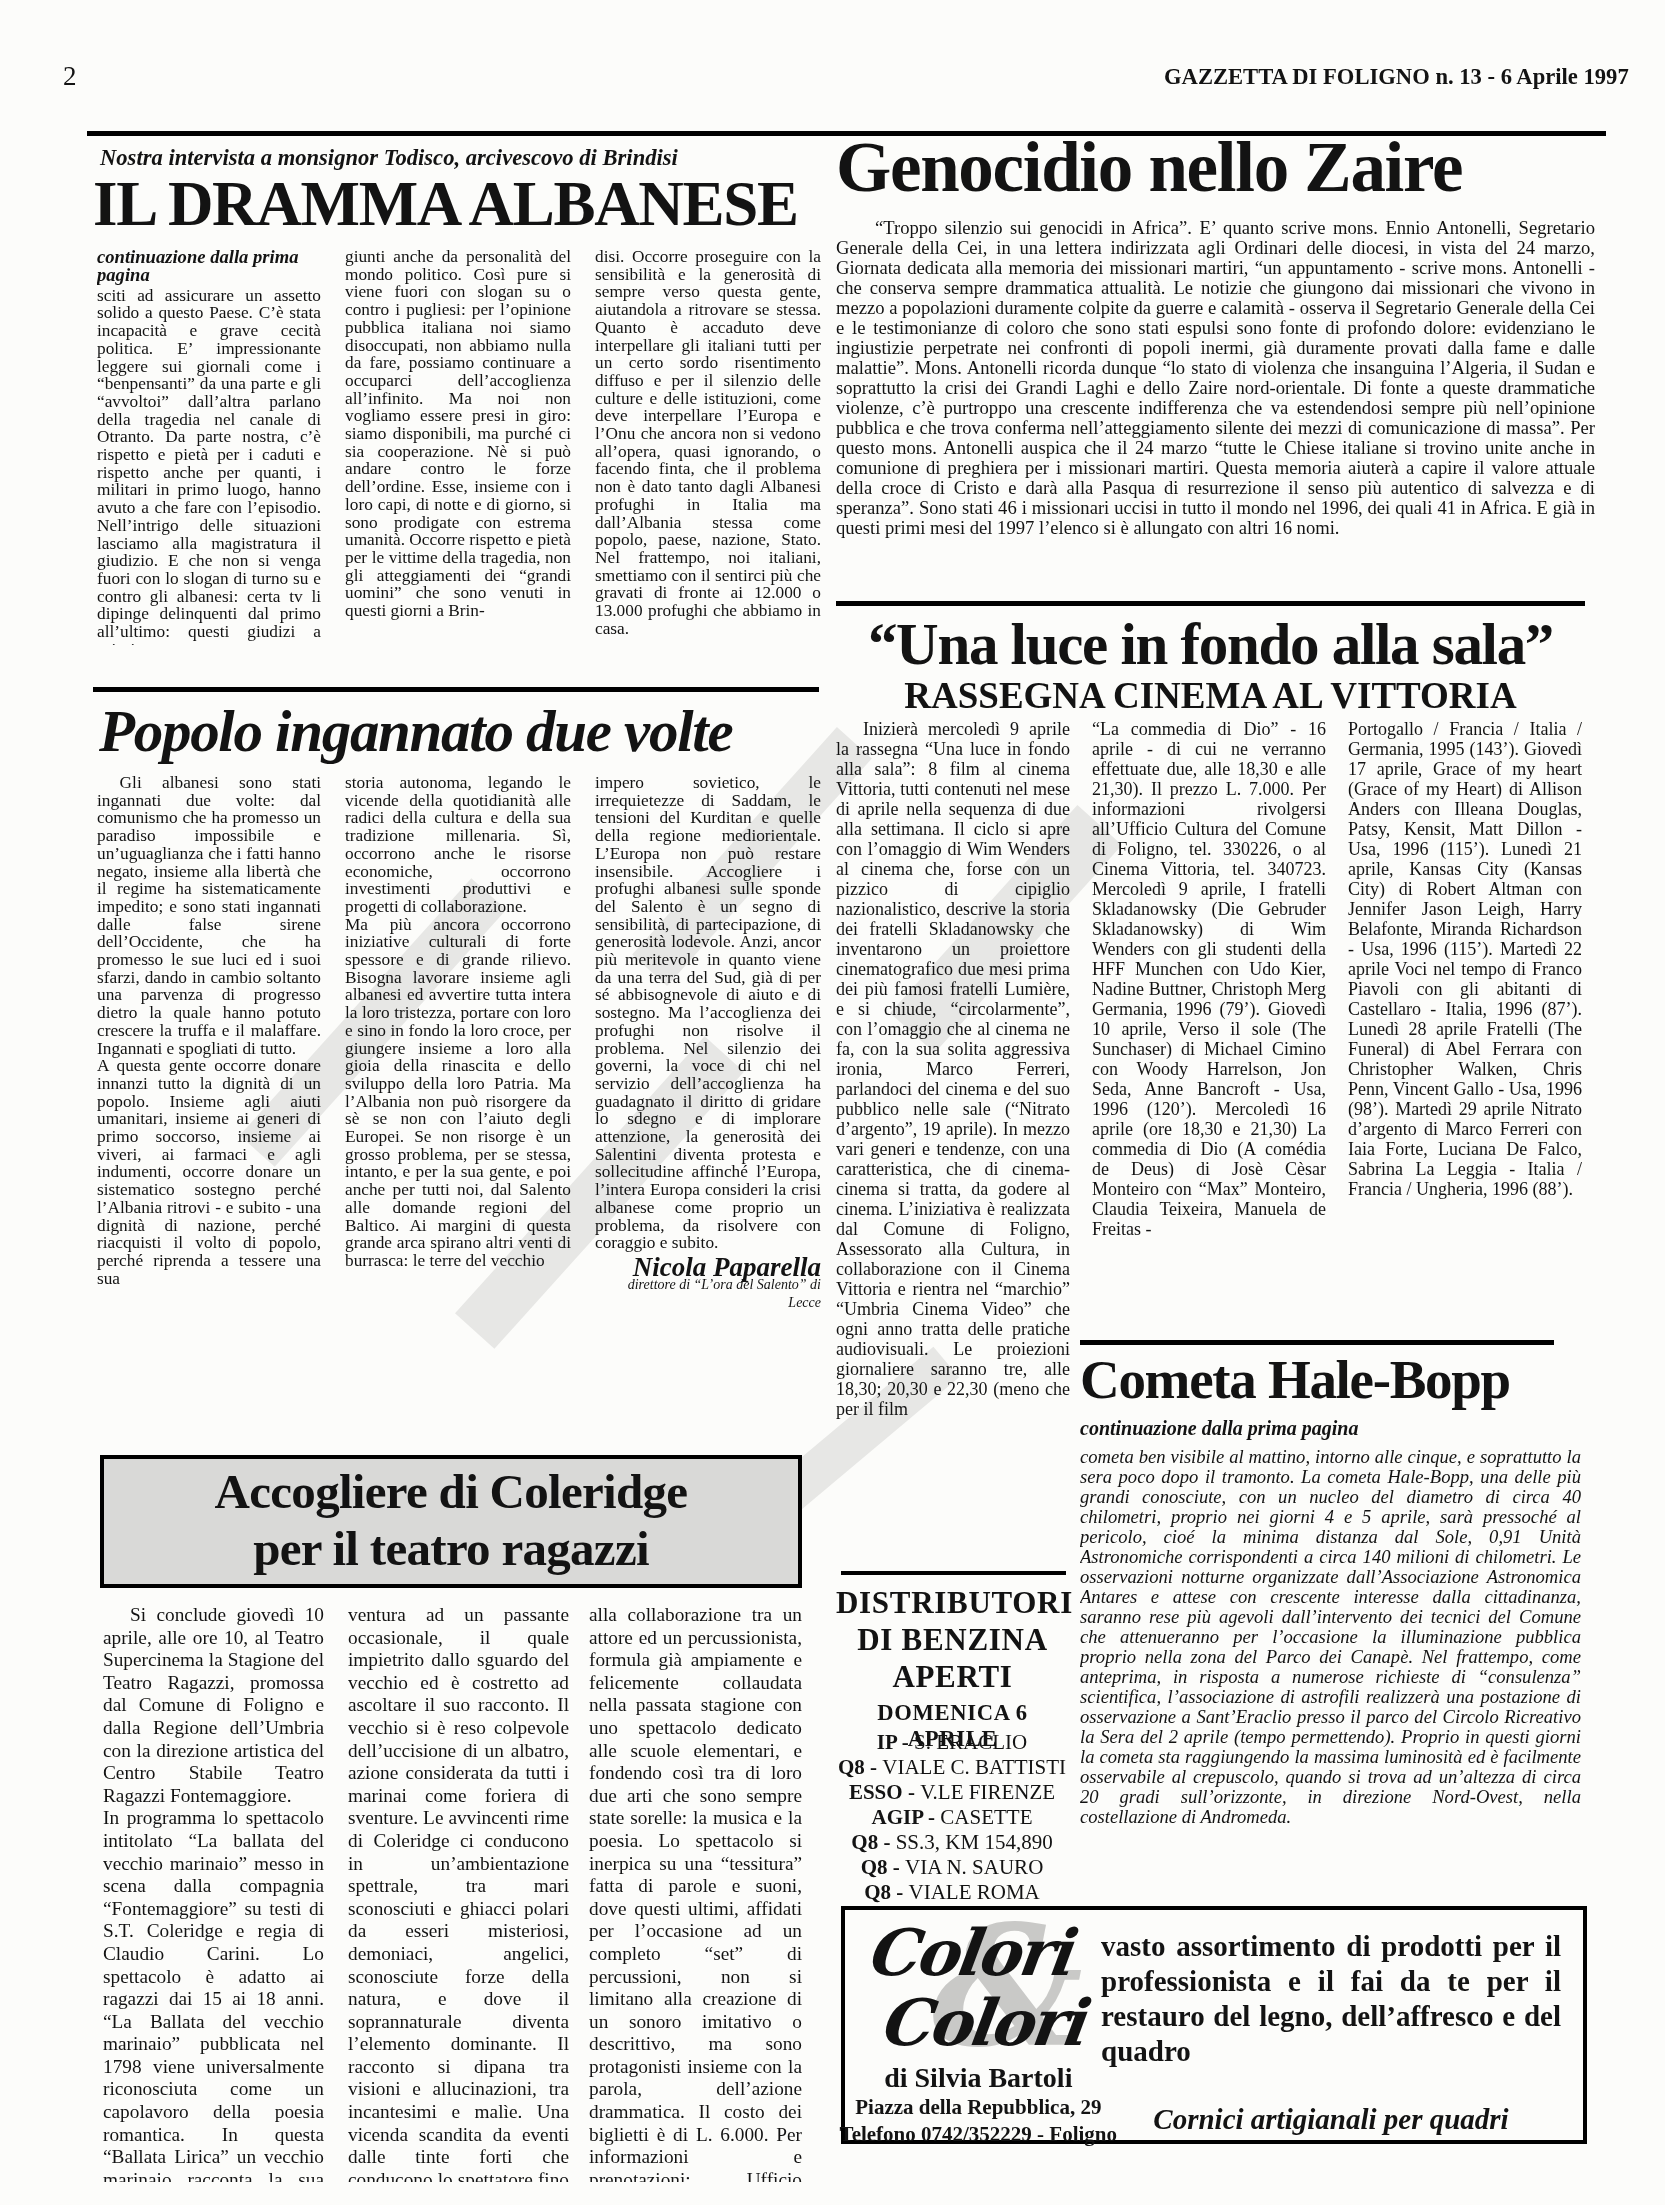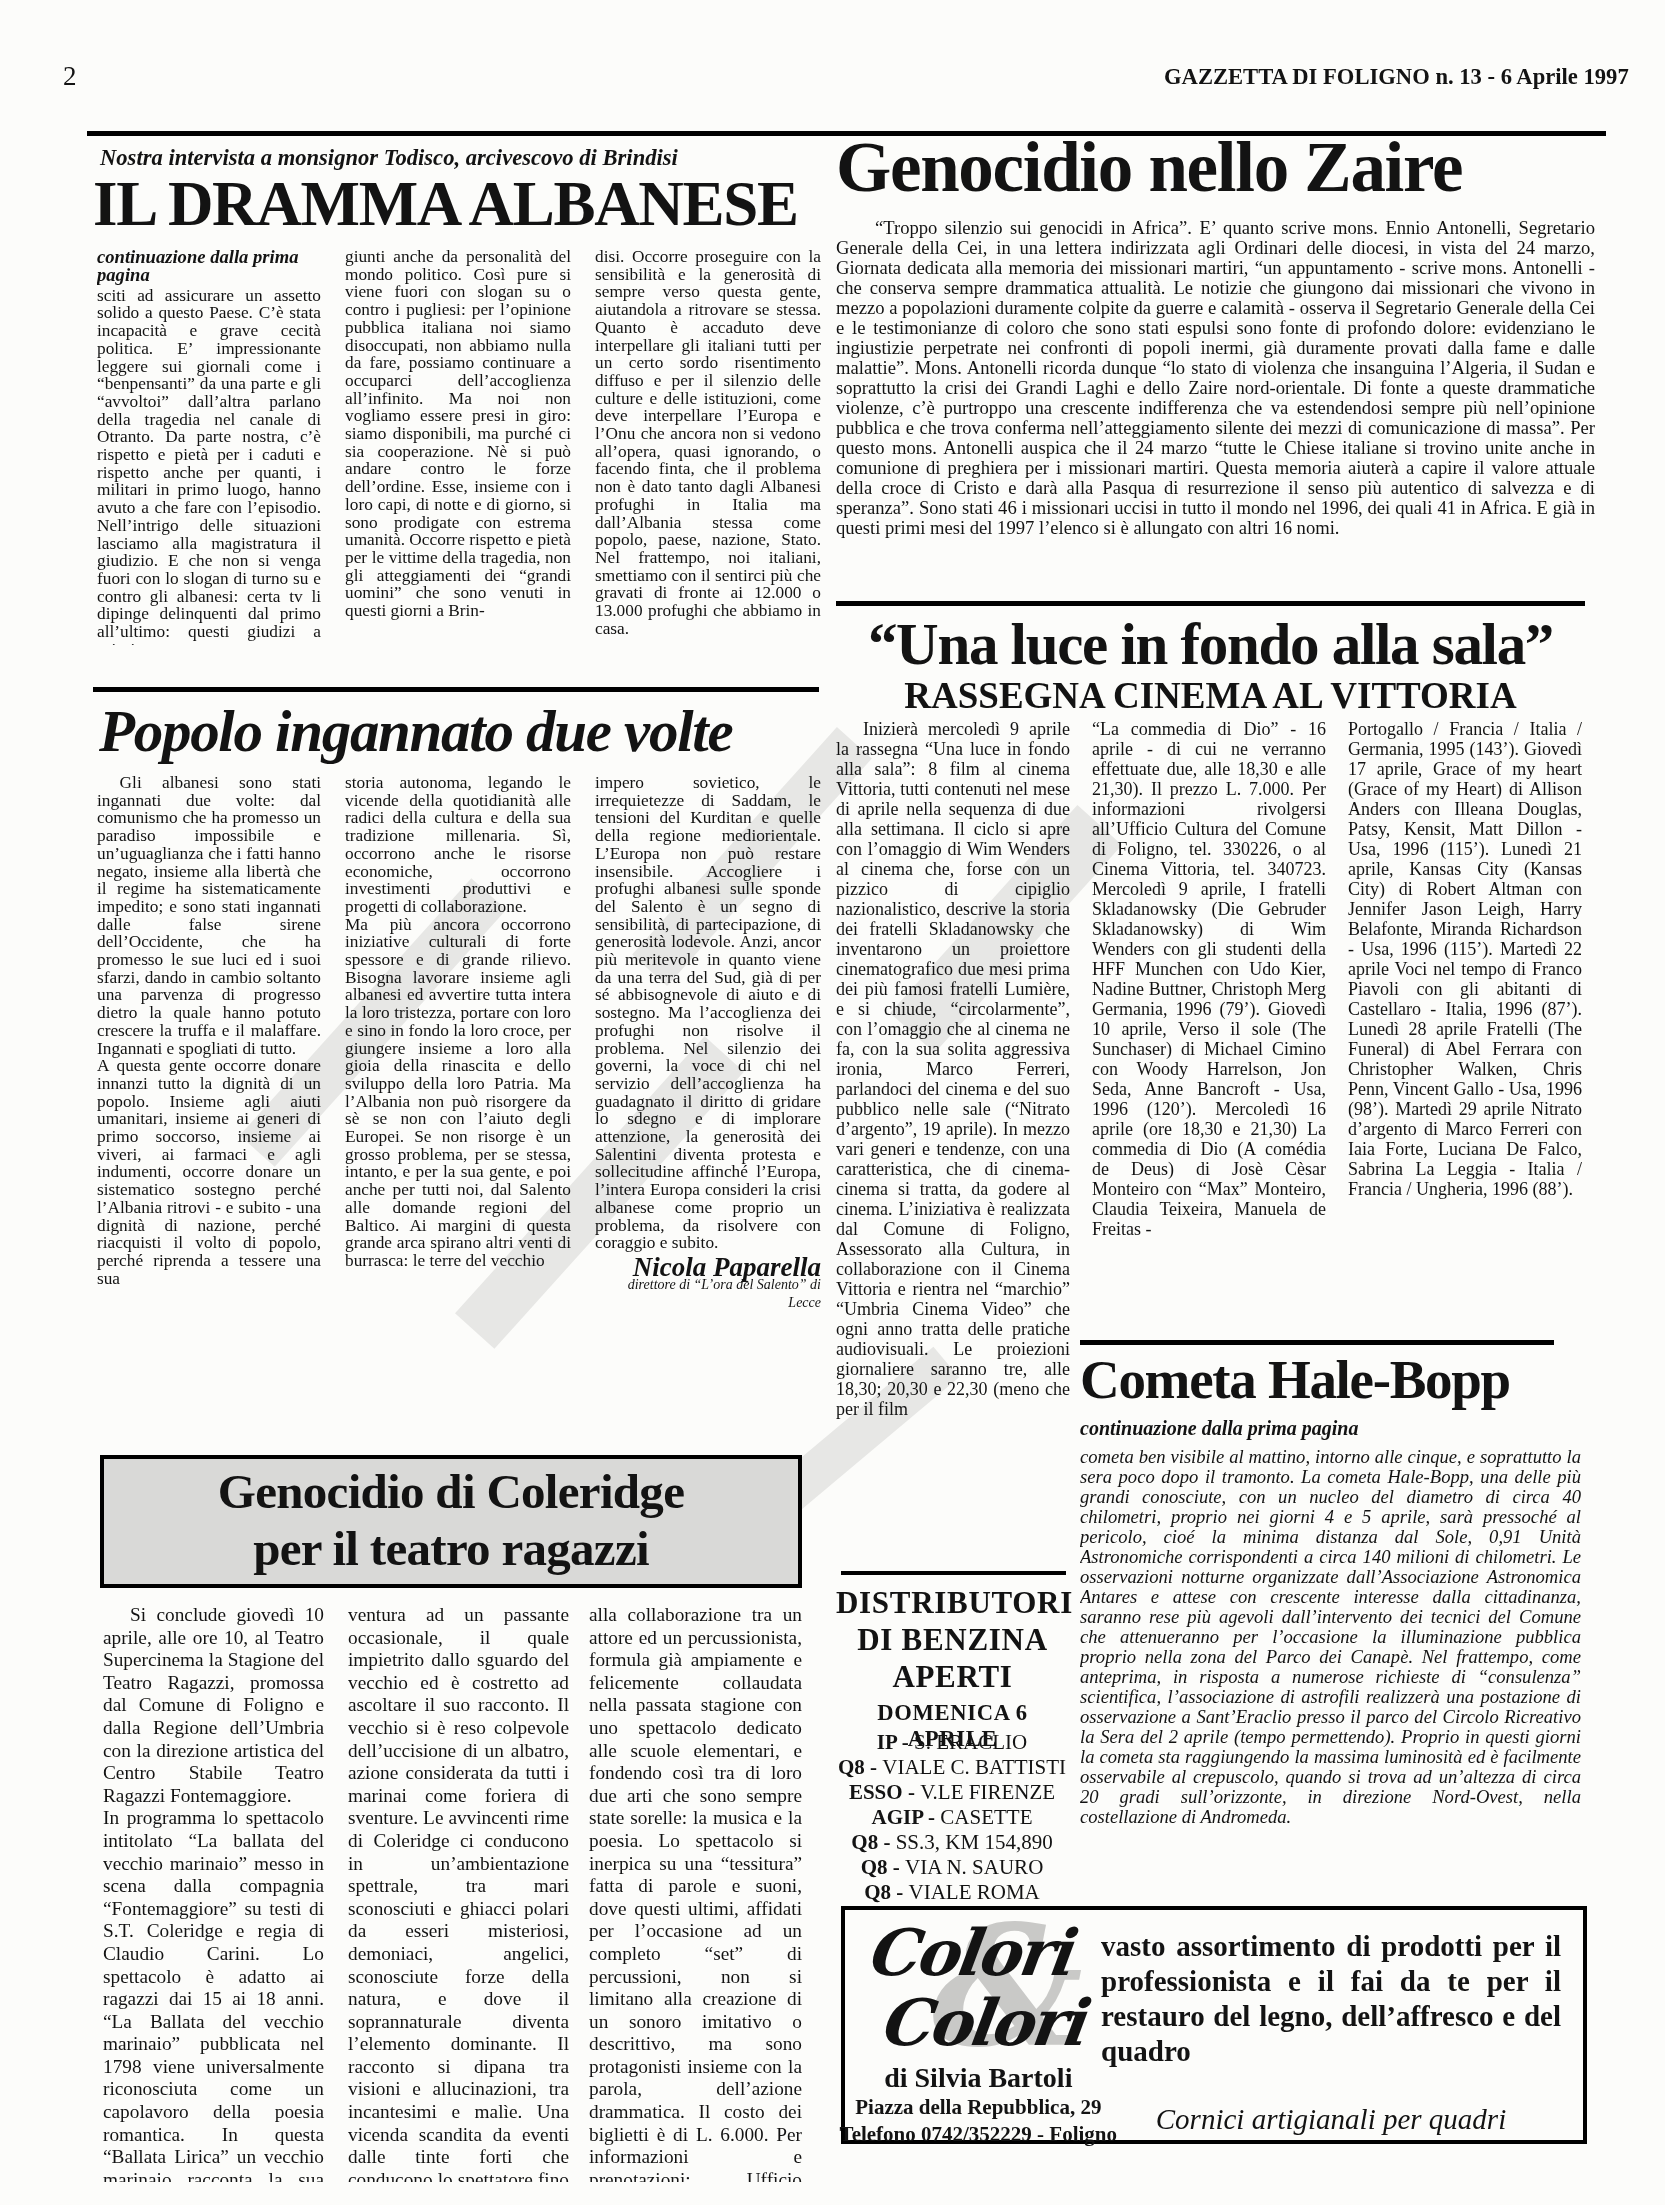--- a/index.html
+++ b/index.html
@@ -47,21 +47,21 @@
     font-size:64px;transform:skewX(-10deg);letter-spacing:-2.7px;z-index:2;
   }
   .logo-amp{
     position:absolute;font-family:"DejaVu Serif",serif;font-style:italic;font-weight:bold;
     font-size:167px;color:#c9c9c7;z-index:1;line-height:1;
   }
   .ad-owner{position:absolute;font-weight:bold;font-size:28px;text-align:center;width:240px;}
   .ad-addr{position:absolute;font-weight:bold;font-size:21px;text-align:center;width:280px;line-height:27px;}
   .ad-head{position:absolute;font-weight:bold;font-size:29px;line-height:35px;text-align:justify;}
   .ad-body{position:absolute;font-weight:bold;font-size:19.3px;line-height:24px;text-align:justify;}
-  .ad-tag{position:absolute;font-weight:normal;font-style:italic;font-size:29px;text-align:center;}
+  .ad-tag{position:absolute;font-weight:bold;font-style:italic;font-size:29px;text-align:center;}
 </style>
 </head>
 <body>
 
 <div class="page">
 
   <div class="wm" style="left:200px;top:999px;width:346px;height:47px;transform:rotate(-48deg);"></div>
   <div class="wm" style="left:413px;top:1166px;width:373px;height:53px;transform:rotate(-48deg);"></div>
   <div class="wm" style="left:599px;top:833px;width:306px;height:47px;transform:rotate(-48deg);"></div>
   <div class="wm" style="left:866px;top:899px;width:280px;height:60px;transform:rotate(-48deg);"></div>
@@ -102,21 +102,21 @@
   <div class="col t-cin" style="left:1092px;top:719px;width:234px;height:603px;">“La commedia di Dio” - 16 aprile - di cui ne verranno effettuate due, alle 18,30 e alle 21,30). Il prezzo L. 7.000. Per informazioni rivolgersi all’Ufficio Cultura del Comune di Foligno, tel. 330226, o al Cinema Vittoria, tel. 340723. Mercoledì 9 aprile, I fratelli Skladanowsky (Die Gebruder Skladanowsky) di Wim Wenders con gli studenti della HFF Munchen con Udo Kier, Nadine Buttner, Christoph Merg Germania, 1996 (79’). Giovedì 10 aprile, Verso il sole (The Sunchaser) di Michael Cimino con Woody Harrelson, Jon Seda, Anne Bancroft - Usa, 1996 (120’). Mercoledì 16 aprile (ore 18,30 e 21,30) La commedia di Dio (A comédia de Deus) di Josè Cèsar Monteiro con “Max” Monteiro, Claudia Teixeira, Manuela de Freitas -</div>
   <div class="col t-cin" style="left:1348px;top:719px;width:234px;height:603px;">Portogallo / Francia / Italia / Germania, 1995 (143’). Giovedì 17 aprile, Grace of my heart (Grace of my Heart) di Allison Anders con Illeana Douglas, Patsy, Kensit, Matt Dillon - Usa, 1996 (115’). Lunedì 21 aprile, Kansas City (Kansas City) di Robert Altman con Jennifer Jason Leigh, Harry Belafonte, Miranda Richardson - Usa, 1996 (115’). Martedì 22 aprile Voci nel tempo di Franco Piavoli con gli abitanti di Castellaro - Italia, 1996 (87’). Lunedì 28 aprile Fratelli (The Funeral) di Abel Ferrara con Christopher Walken, Chris Penn, Vincent Gallo - Usa, 1996 (98’). Martedì 29 aprile Nitrato d’argento di Marco Ferreri con Iaia Forte, Luciana De Falco, Sabrina La Leggia - Italia / Francia / Ungheria, 1996 (88’).</div>
 
   <div class="rule" style="left:1080px;top:1340px;width:474px;height:5.3px;"></div>
   <div class="abs z headline" style="left:1080px;top:1348px;font-size:55px;">Cometa Hale-Bopp</div>
   <div class="abs z contlbl" style="left:1080px;top:1417px;font-size:20px;">continuazione dalla prima pagina</div>
   <div class="col t-com" style="left:1080px;top:1447px;width:501px;height:466px;">cometa ben visibile al mattino, intorno alle cinque, e soprattutto la sera poco dopo il tramonto. La cometa Hale-Bopp, una delle più grandi conosciute, con un nucleo del diametro di circa 40 chilometri, proprio nei giorni 4 e 5 aprile, sarà pressoché al pericolo, cioé la minima distanza dal Sole, 0,91 Unità Astronomiche corrispondenti a circa 140 milioni di chilometri. Le osservazioni notturne organizzate dall’Associazione Astronomica Antares e attese con crescente interesse dalla cittadinanza, saranno rese più agevoli dall’intervento dei tecnici del Comune che attenueranno per l’occasione la illuminazione pubblica proprio nella zona del Parco dei Canapè. Nel frattempo, come anteprima, in risposta a numerose richieste di “consulenza” scientifica, l’associazione di astrofili realizzerà una postazione di osservazione a Sant’Eraclio presso il parco del Circolo Ricreativo la Sera del 2 aprile (tempo permettendo). Proprio in questi giorni la cometa sta raggiungendo la massima luminosità ed è facilmente osservabile al crepuscolo, quando si trova ad un’altezza di circa 20 gradi sull’orizzonte, in direzione Nord-Ovest, nella costellazione di Andromeda.</div>
 
   <div class="teatro-box">
     <div class="teatro-title">
-      <div>Genocidio di Coleridge</div>
+      <div>Accogliere di Coleridge</div>
       <div>per il teatro ragazzi</div>
     </div>
   </div>
   <div class="col t-tea pre" style="left:103px;top:1597px;width:221px;height:578px;text-indent:27px;">Si conclude giovedì 10 aprile, alle ore 10, al Teatro Supercinema la Stagione del Teatro Ragazzi, promossa dal Comune di Foligno e dalla Regione dell’Umbria con la direzione artistica del Centro Stabile Teatro Ragazzi Fontemaggiore.
 In programma lo spettacolo intitolato “La ballata del vecchio marinaio” messo in scena dalla compagnia “Fontemaggiore” su testi di S.T. Coleridge e regia di Claudio Carini. Lo spettacolo è adatto ai ragazzi dai 15 ai 18 anni. “La Ballata del vecchio marinaio” pubblicata nel 1798 viene universalmente riconosciuta come un capolavoro della poesia romantica. In questa “Ballata Lirica” un vecchio marinaio racconta la sua terribile av-</div>
   <div class="col t-tea" style="left:348px;top:1597px;width:221px;height:578px;">ventura ad un passante occasionale, il quale impietrito dallo sguardo del vecchio ed è costretto ad ascoltare il suo racconto. Il vecchio si è reso colpevole dell’uccisione di un albatro, azione considerata da tutti i marinai come foriera di sventure. Le avvincenti rime di Coleridge ci conducono in un’ambientazione spettrale, tra mari sconosciuti e ghiacci polari da esseri misteriosi, demoniaci, angelici, sconosciute forze della natura, e dove il soprannaturale diventa l’elemento dominante. Il racconto si dipana tra visioni e allucinazioni, tra incantesimi e malìe. Una vicenda scandita da eventi dalle tinte forti che conducono lo spettatore fino ai limiti dell’irrazionale. Per la messa in scena si è ricorsi</div>
   <div class="col t-tea" style="left:589px;top:1597px;width:213px;height:578px;">alla collaborazione tra un attore ed un percussionista, formula già ampiamente e felicemente collaudata nella passata stagione con uno spettacolo dedicato alle scuole elementari, e fondendo così tra di loro due arti che sono sempre state sorelle: la musica e la poesia. Lo spettacolo si inerpica su una “tessitura” fatta di parole e suoni, dove questi ultimi, affidati per l’occasione ad un completo “set” di percussioni, non si limitano alla creazione di un sonoro imitativo o descrittivo, ma sono protagonisti insieme con la parola, dell’azione drammatica. Il costo dei biglietti è di L. 6.000. Per informazioni e prenotazioni: Ufficio Cultura del Comune di Foligno, tel. 330226.</div>
 
   <div class="rule" style="left:841px;top:1571px;width:225px;height:4px;"></div>
   <div class="abs dist dist-title" style="left:836px;top:1584px;width:233px;">

